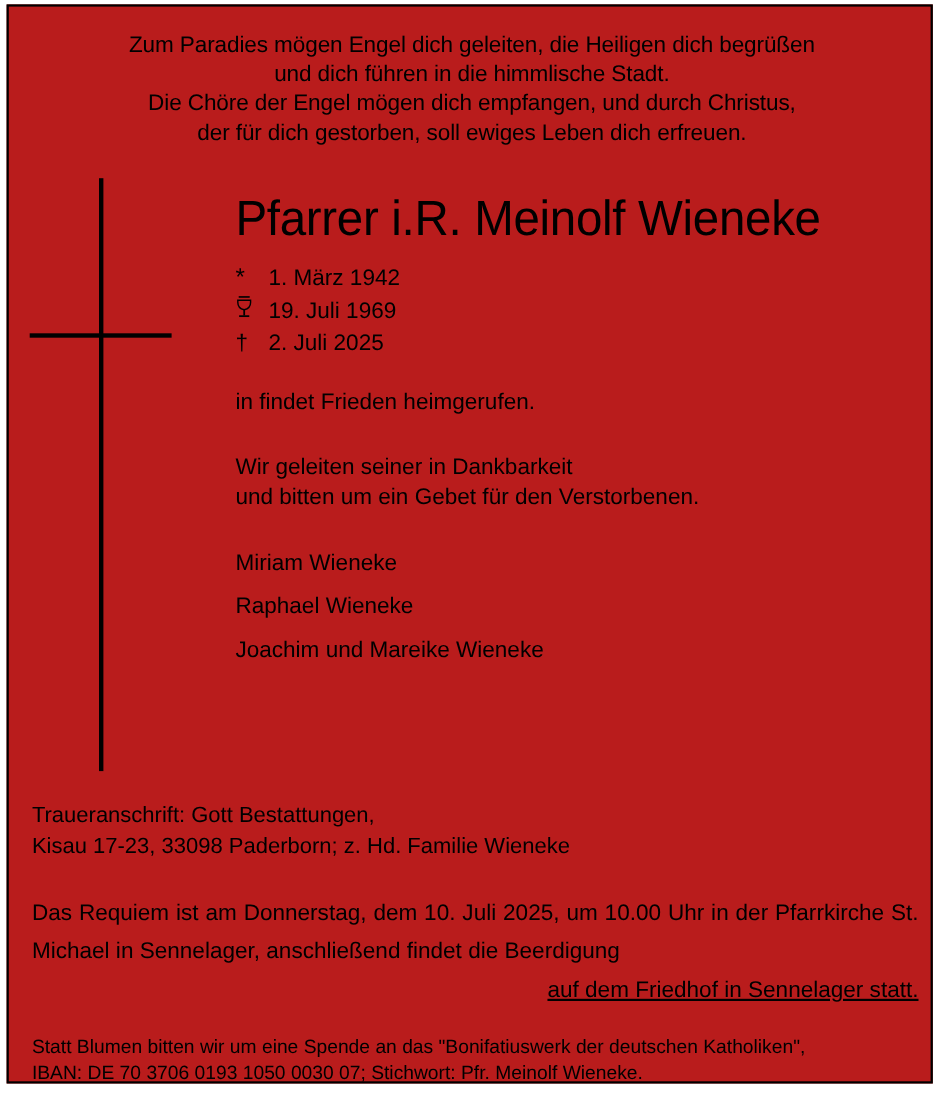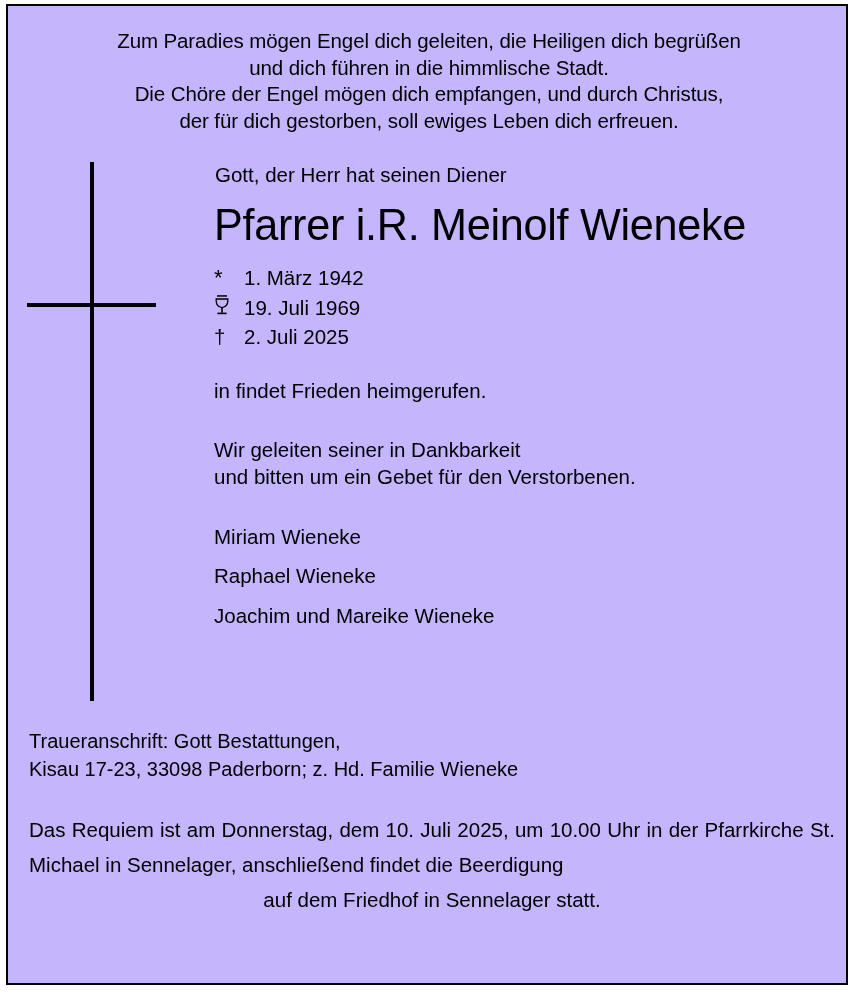--- a/index.html
+++ b/index.html
@@ -15,21 +15,21 @@
     overflow: hidden;
   }
 
   .notice {
     position: absolute;
     left: 6px;
     top: 4px;
     width: 842px;
     height: 981px;
     border: 2px solid #000000;
-    background: #c4b5fd;
+    background: #b91c1c;
     box-sizing: border-box;
     padding-left: 28px;
   }
 
   
   .verse {
     position: absolute;
     left: 0;
     top: 22px;
     width: 842px;
@@ -130,21 +130,21 @@
   .address {
     font-size: 20px;
     line-height: 28px;
   }
   .requiem {
     margin-top: 29px;
     font-size: 20.5px;
     line-height: 35px;
     text-align: justify;
   }
-  .requiem .last-line { text-align: center; }
+  .requiem .last-line { text-align: right; text-decoration: underline; }
   .donation {
     margin-top: 22px;
     font-size: 17.5px;
     line-height: 24px;
   }
 </style>
 </head>
 <body>
 
 <div class="notice">
@@ -154,21 +154,20 @@
     <div>und dich führen in die himmlische Stadt.</div>
     <div>Die Chöre der Engel mögen dich empfangen, und durch Christus,</div>
     <div>der für dich gestorben, soll ewiges Leben dich erfreuen.</div>
   </div>
 
   <div class="cross-vertical"></div>
   <div class="cross-horizontal"></div>
 
   <div class="center-col">
 
-    <div class="intro-line">Gott, der Herr hat seinen Diener</div>
 
     <div class="deceased-name">Pfarrer i.R. Meinolf Wieneke</div>
 
     <div class="dates">
 
       <div class="date-row">
         <span class="date-symbol star">*</span>
         <span class="date-text">1. März 1942</span>
       </div>
 
@@ -211,16 +210,20 @@
     <div class="address">
       <div>Traueranschrift: Gott Bestattungen,</div>
       <div>Kisau 17-23, 33098 Paderborn; z. Hd. Familie Wieneke</div>
     </div>
 
     <div class="requiem">
       <span>Das Requiem ist am Donnerstag, dem 10. Juli 2025, um 10.00 Uhr in der Pfarrkirche St. Michael in Sennelager, anschließend findet die Beerdigung</span>
       <div class="last-line">auf dem Friedhof in Sennelager statt.</div>
     </div>
 
+    <div class="donation">
+      <div>Statt Blumen bitten wir um eine Spende an das "Bonifatiuswerk der deutschen Katholiken",</div>
+      <div>IBAN: DE 70 3706 0193 1050 0030 07; Stichwort: Pfr. Meinolf Wieneke.</div>
+    </div>
 
   </div>
 
 </div>
 
 </body></html>

